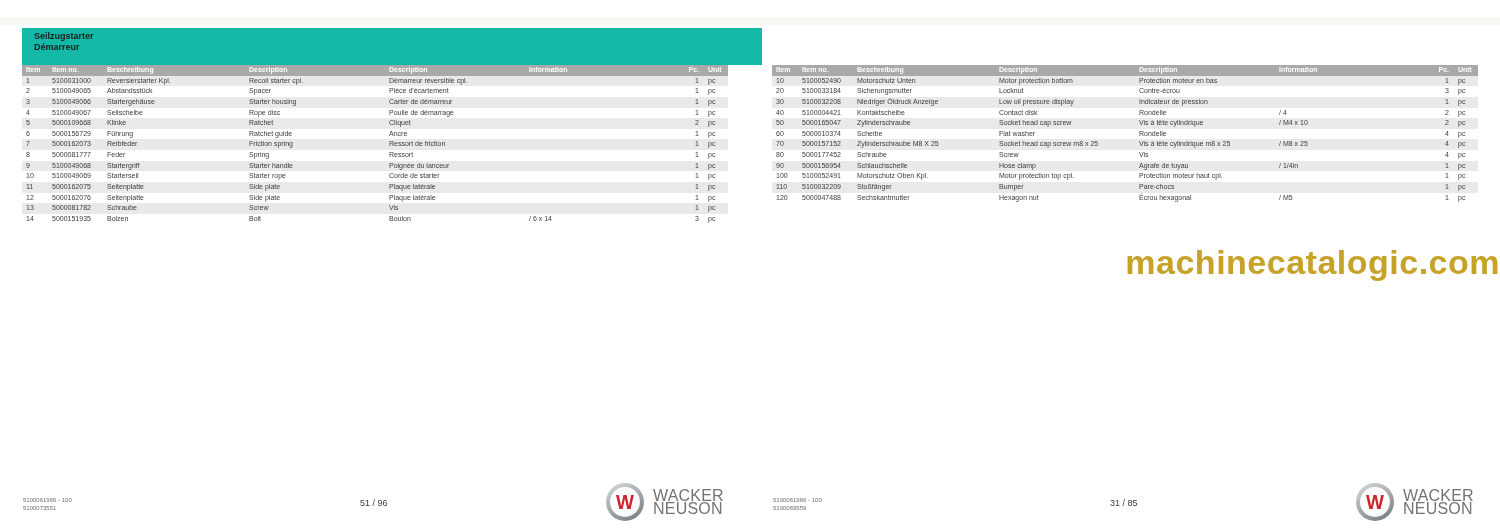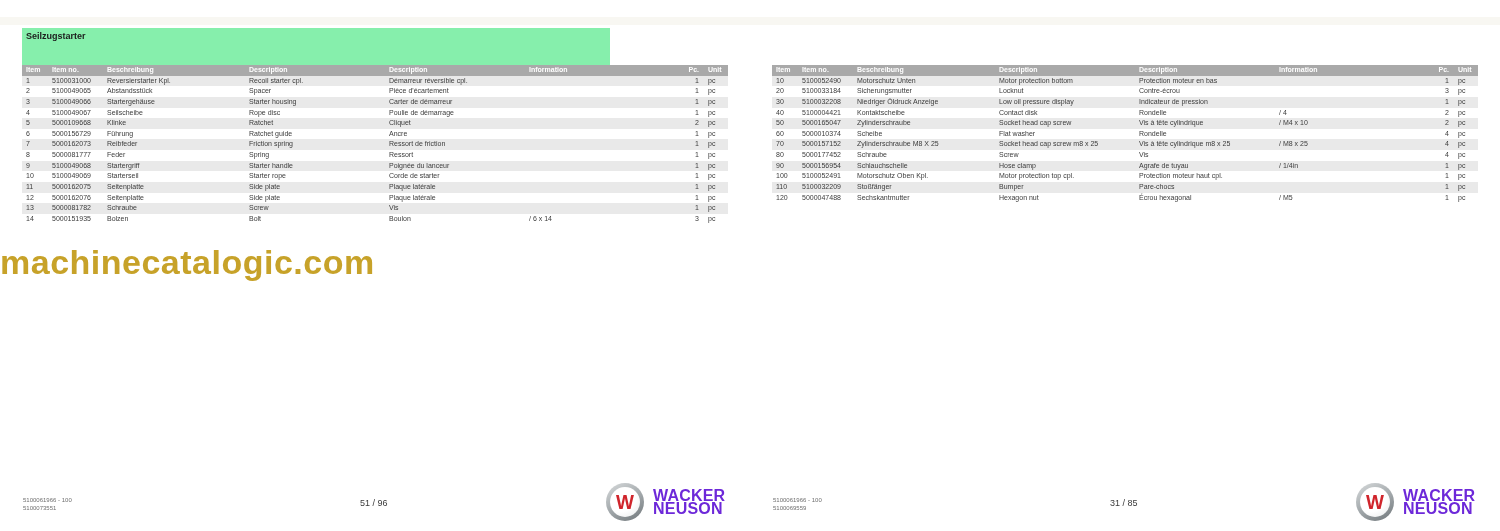--- a/index.html
+++ b/index.html
@@ -5,22 +5,22 @@
   html,body{margin:0;padding:0;background:#fff;}
   #sheet{
     position:relative;width:1500px;height:531px;background:#ffffff;
     font-family:"Liberation Sans",sans-serif;overflow:hidden;
   }
   .topband{position:absolute;top:17px;left:0;width:1500px;height:8px;background:#f8f7f2;}
   .page{position:absolute;top:0;width:706px;height:531px;}
   #page-0{left:22px;}
   #page-1{left:772px;}
   .title-block{
-    position:absolute;top:28px;left:0;width:588px;height:37px;
-    background:#86efac;box-sizing:border-box;padding:3px 0 0 4px;
+    position:absolute;top:28px;left:0;width:740px;height:37px;
+    background:#14b8a6;box-sizing:border-box;padding:3px 0 0 12px;
   }
   .title-line{font-size:9px;font-weight:bold;line-height:10.5px;color:#1c1c1c;white-space:nowrap;}
   .table{position:absolute;top:65px;left:0;width:706px;}
   .trow{display:flex;height:10.65px;}
   .trow.thead{background:#a9a9a9;}
   .trow.thead .cell{color:#ffffff;font-weight:bold;}
   .trow.odd{background:#e9e9e9;}
   .cell{
     font-size:7px;line-height:10.65px;color:#3b3b3b;box-sizing:border-box;
     padding-left:4px;white-space:nowrap;overflow:hidden;
@@ -40,35 +40,36 @@
     width:38px;height:38px;border-radius:50%;
     background:linear-gradient(150deg,#d8dbdc 0%,#9ea4a7 55%,#70767a 100%);
     display:flex;align-items:center;justify-content:center;flex:none;
   }
   .mark-inner{
     width:30px;height:30px;border-radius:50%;
     background:radial-gradient(circle at 35% 30%,#ffffff 55%,#e6e8e9 100%);
     display:flex;align-items:center;justify-content:center;
   }
   .mark-w{color:#d0242b;font-size:19px;font-weight:bold;line-height:1;transform:scaleY(1.05);}
-  .brand{font-size:16px;font-weight:bold;line-height:13.5px;color:#6d28d9;letter-spacing:0.2px;}
+  .brand{font-size:16px;font-weight:normal;line-height:13.5px;color:#737373;letter-spacing:0.2px;}
   .watermark{
-    position:absolute;top:243px;left:0;width:1500px;text-align:left;
+    position:absolute;top:243px;left:0;width:1500px;text-align:right;
     font-size:34px;font-weight:bold;color:#c7a229;letter-spacing:0.5px;
   }
 </style>
 </head>
 <body>
 
 <div id="sheet">
   <div class="topband"></div>
 
   <section class="page" id="page-0">
     <header class="title-block">
       <div class="title-line">Seilzugstarter</div>
+      <div class="title-line">Démarreur</div>
     </header>
     <div class="table">
       <div class="trow thead">
           <div class="cell c0">Item</div>
           <div class="cell c1">Item no.</div>
           <div class="cell c2">Beschreibung</div>
           <div class="cell c3">Description</div>
           <div class="cell c4">Description</div>
           <div class="cell c5">Information</div>
           <div class="cell c6">Pc.</div>

